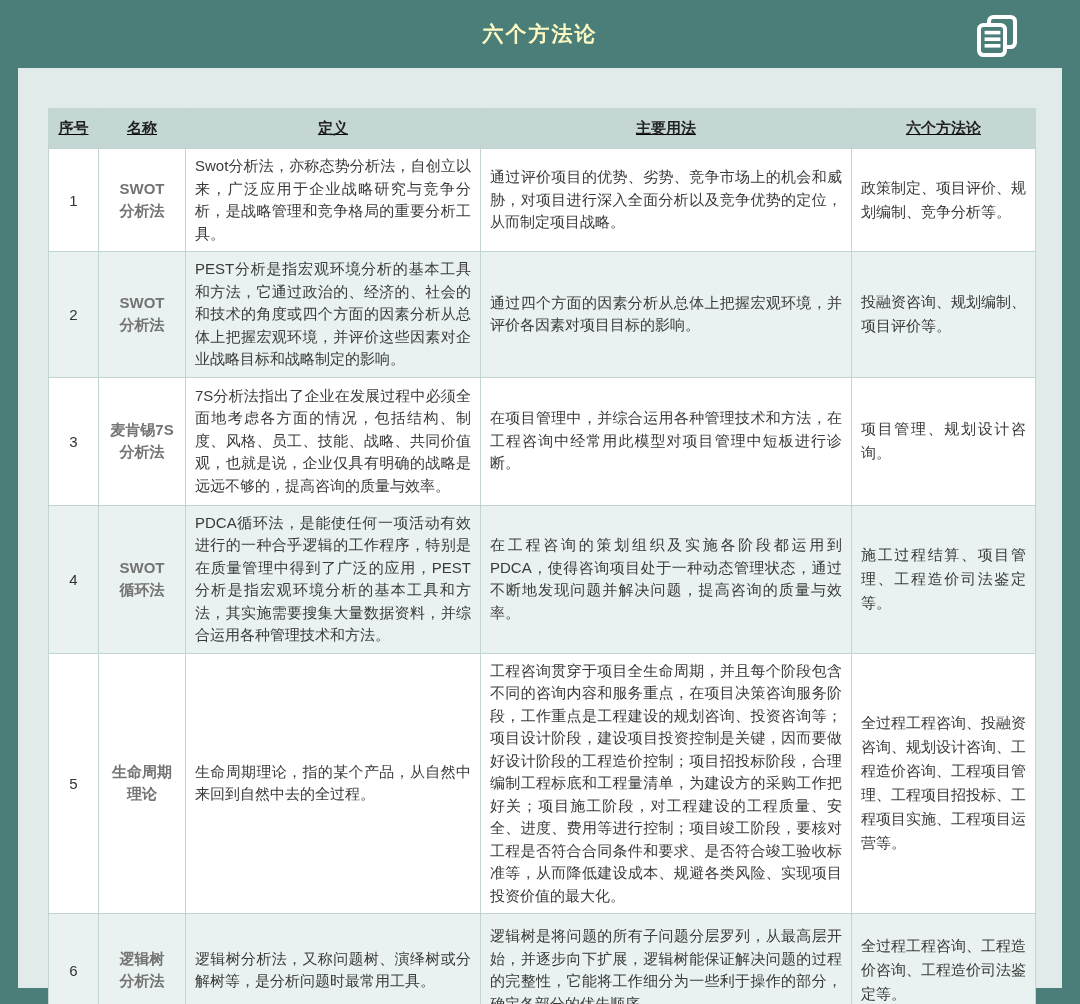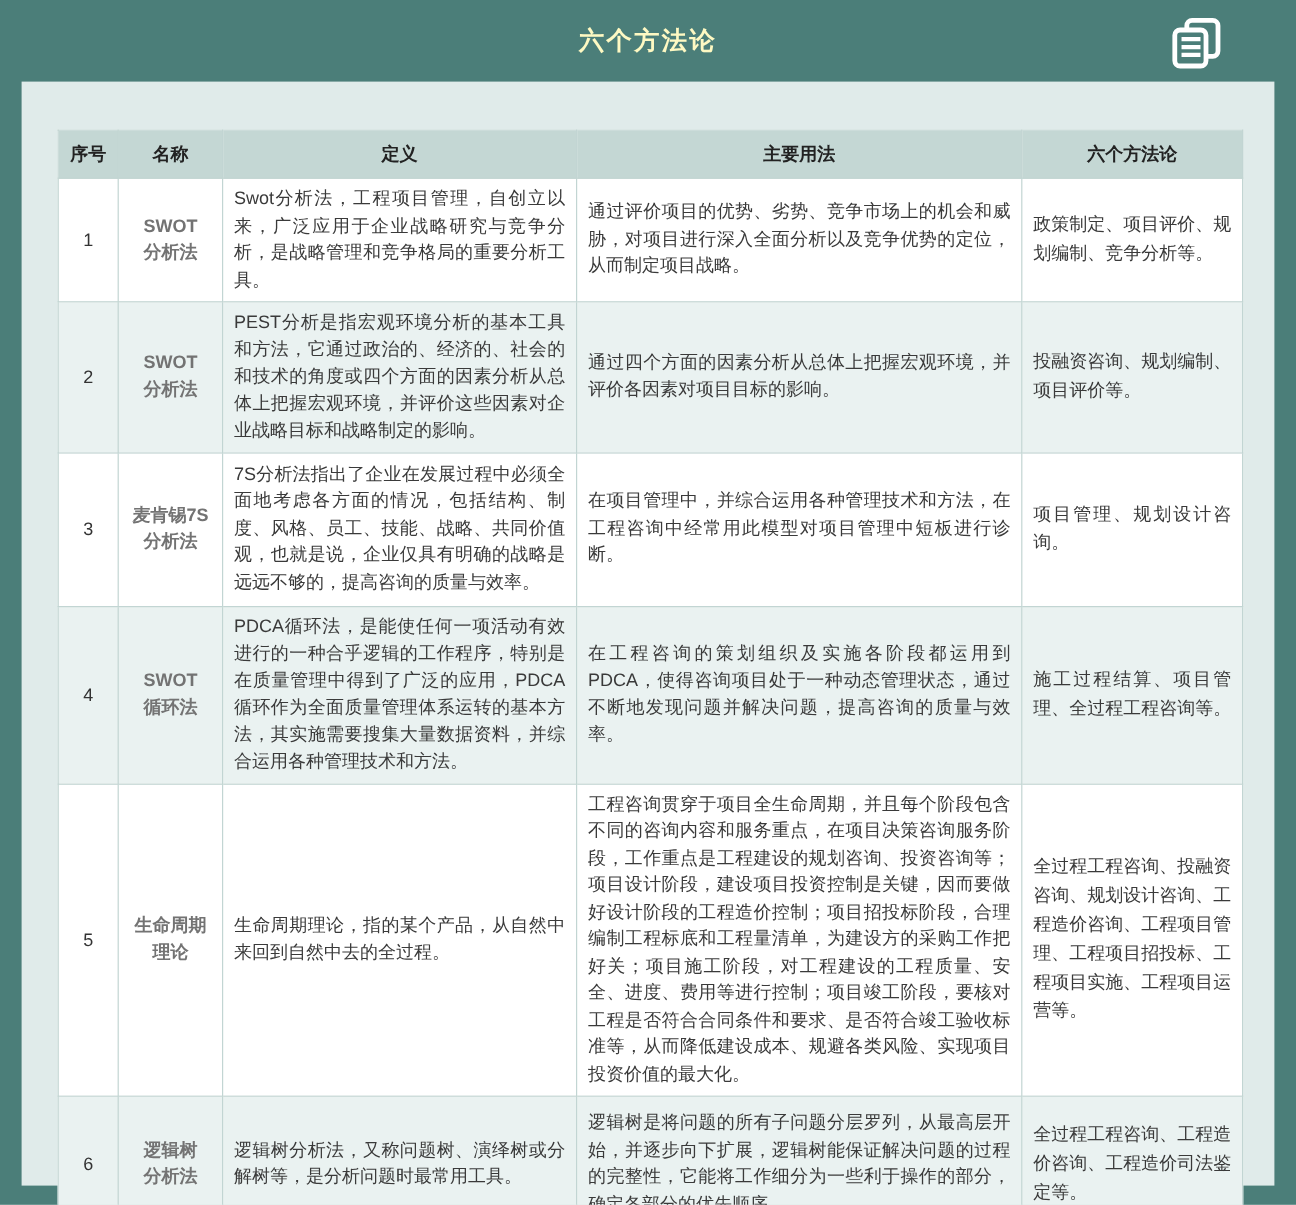--- a/index.html
+++ b/index.html
@@ -51,21 +51,21 @@
   .method-table col.c2 { width: 87px; }
   .method-table col.c3 { width: 295px; }
   .method-table col.c4 { width: 371px; }
   .method-table col.c5 { width: 184px; }
   .method-table th, .method-table td {
     border: 1px solid #c2d5d3;
     font-size: 15px;
     color: #3a3a3a;
     vertical-align: middle;
   }
-  .method-table thead tr { height: 40px; }
+  .method-table thead tr { height: 40px; text-decoration: underline; }
   .method-table th {
     background: #c4d7d4;
     font-weight: bold;
     color: #222222;
     text-align: center;
   }
   .method-table tbody tr:nth-child(even) td { background: #eaf2f1; }
   .method-table tbody tr.r1 { height: 84px; }
   .method-table tbody tr.r2 { height: 120px; }
   .method-table tbody tr.r3 { height: 128px; }
@@ -126,21 +126,21 @@
         <th>定义</th>
         <th>主要用法</th>
         <th>六个方法论</th>
       </tr>
     </thead>
     <tbody>
       <tr class="r1">
         <td class="c-no">1</td>
         <td class="c-name">SWOT
 分析法</td>
-        <td class="c-def">Swot分析法，工程项目管理，自创立以来，广泛应用于企业战略研究与竞争分析，是战略管理和竞争格局的重要分析工具。</td>
+        <td class="c-def">Swot分析法，亦称态势分析法，自创立以来，广泛应用于企业战略研究与竞争分析，是战略管理和竞争格局的重要分析工具。</td>
         <td class="c-usage">通过评价项目的优势、劣势、竞争市场上的机会和威胁，对项目进行深入全面分析以及竞争优势的定位，从而制定项目战略。</td>
         <td class="c-scope">政策制定、项目评价、规划编制、竞争分析等。</td>
       </tr>
       <tr class="r2">
         <td class="c-no">2</td>
         <td class="c-name">SWOT
 分析法</td>
         <td class="c-def">PEST分析是指宏观环境分析的基本工具和方法，它通过政治的、经济的、社会的和技术的角度或四个方面的因素分析从总体上把握宏观环境，并评价这些因素对企业战略目标和战略制定的影响。</td>
         <td class="c-usage">通过四个方面的因素分析从总体上把握宏观环境，并评价各因素对项目目标的影响。</td>
         <td class="c-scope">投融资咨询、规划编制、项目评价等。</td>
@@ -150,23 +150,23 @@
         <td class="c-name">麦肯锡7S
 分析法</td>
         <td class="c-def">7S分析法指出了企业在发展过程中必须全面地考虑各方面的情况，包括结构、制度、风格、员工、技能、战略、共同价值观，也就是说，企业仅具有明确的战略是远远不够的，提高咨询的质量与效率。</td>
         <td class="c-usage">在项目管理中，并综合运用各种管理技术和方法，在工程咨询中经常用此模型对项目管理中短板进行诊断。</td>
         <td class="c-scope">项目管理、规划设计咨询。</td>
       </tr>
       <tr class="r4">
         <td class="c-no">4</td>
         <td class="c-name">SWOT
 循环法</td>
-        <td class="c-def">PDCA循环法，是能使任何一项活动有效进行的一种合乎逻辑的工作程序，特别是在质量管理中得到了广泛的应用，PDCA循环作为全面质量管理体系运转的基本方法，其实施需要搜集大量数据资料，并综合运用各种管理技术和方法。</td>
+        <td class="c-def">PDCA循环法，是能使任何一项活动有效进行的一种合乎逻辑的工作程序，特别是在质量管理中得到了广泛的应用，PEST分析是指宏观环境分析的基本工具和方法，其实施需要搜集大量数据资料，并综合运用各种管理技术和方法。</td>
         <td class="c-usage">在工程咨询的策划组织及实施各阶段都运用到PDCA，使得咨询项目处于一种动态管理状态，通过不断地发现问题并解决问题，提高咨询的质量与效率。</td>
-        <td class="c-scope">施工过程结算、项目管理、全过程工程咨询等。</td>
+        <td class="c-scope">施工过程结算、项目管理、工程造价司法鉴定等。</td>
       </tr>
       <tr class="r5">
         <td class="c-no">5</td>
         <td class="c-name">生命周期
 理论</td>
         <td class="c-def">生命周期理论，指的某个产品，从自然中来回到自然中去的全过程。</td>
         <td class="c-usage">工程咨询贯穿于项目全生命周期，并且每个阶段包含不同的咨询内容和服务重点，在项目决策咨询服务阶段，工作重点是工程建设的规划咨询、投资咨询等；项目设计阶段，建设项目投资控制是关键，因而要做好设计阶段的工程造价控制；项目招投标阶段，合理编制工程标底和工程量清单，为建设方的采购工作把好关；项目施工阶段，对工程建设的工程质量、安全、进度、费用等进行控制；项目竣工阶段，要核对工程是否符合合同条件和要求、是否符合竣工验收标准等，从而降低建设成本、规避各类风险、实现项目投资价值的最大化。</td>
         <td class="c-scope">全过程工程咨询、投融资咨询、规划设计咨询、工程造价咨询、工程项目管理、工程项目招投标、工程项目实施、工程项目运营等。</td>
       </tr>
       <tr class="r6">

